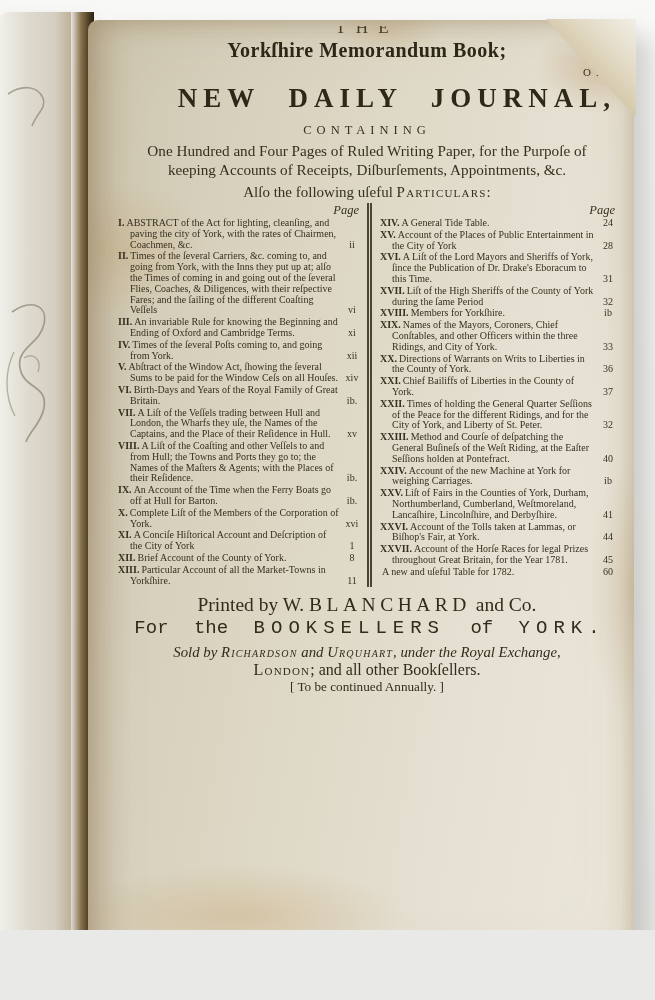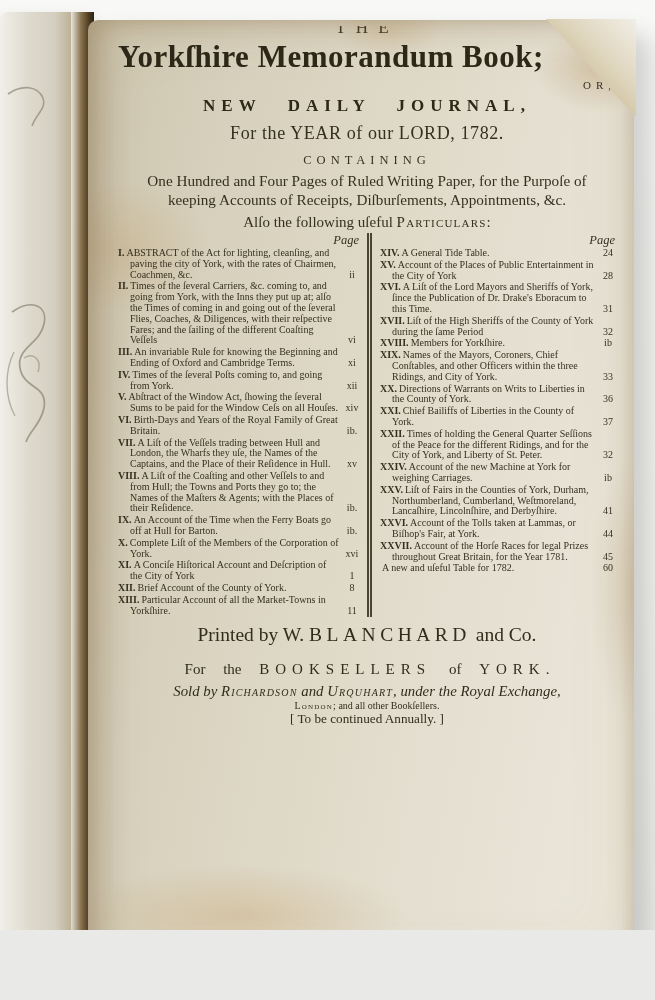--- a/index.html
+++ b/index.html
@@ -23,44 +23,44 @@
     box-shadow:16px 14px 24px rgba(0,0,0,.16),
       inset 0 0 70px rgba(140,110,60,.10),
       inset -8px 0 20px rgba(150,120,70,.16),
       inset 16px 0 28px rgba(90,60,20,.22),
       inset 0 -6px 14px rgba(120,95,55,.12);}
   .dogear{position:absolute;top:-1px;right:-2px;width:90px;height:98px;
     clip-path:polygon(100% 0,0 0,100% 100%);
     background:linear-gradient(225deg,#f1eee6 0%,#e0d7c0 35%,#cfc1a0 62%,rgba(205,190,158,0) 88%);}
   .half-title-wrap{height:12px;overflow:hidden;text-align:center;}
   .half-title{font-size:17px;letter-spacing:10px;margin-top:-8px;color:#453d2a;}
-  .title{font-size:31px;font-weight:700;margin:1px 0 0;
+  .title{font-size:20px;font-weight:700;text-align:center;margin:1px 0 0;
     color:#2d2717;letter-spacing:.5px;white-space:nowrap;}
   .or-line{text-align:right;font-size:11px;letter-spacing:5px;margin-top:4px;}
-  .subtitle{font-size:17px;font-weight:600;text-align:center;margin:5px 0 0;
+  .subtitle{font-size:27px;font-weight:600;text-align:right;margin:5px 0 0;
     letter-spacing:6px;word-spacing:16px;white-space:nowrap;color:#2e2818;}
   .year-line{text-align:center;font-size:18px;margin-top:7px;letter-spacing:.6px;}
   .containing{text-align:center;font-size:12.5px;letter-spacing:5px;margin-top:9px;}
   .containing-text{text-align:center;font-size:15.2px;line-height:1.25;margin:3px auto 0;width:97%;}
   .particulars{text-align:center;font-size:15px;margin-top:5px;}
   .spP{letter-spacing:2.5px;}
   .toc{display:flex;margin-top:2px;}
   .col{width:50%;box-sizing:border-box;}
   .col-left{padding-right:7px;}
   .col-right{border-left:5px double #4a4434;padding-left:8px;}
   .page-hdr{text-align:right;font-style:italic;font-size:12.5px;padding-right:1px;}
   .toc-item{display:flex;font-size:10px;line-height:1.08;margin-bottom:1px;}
   .toc-text{flex:1;padding-left:12px;text-indent:-12px;}
   .toc-num{font-weight:700;padding-right:2px;}
   .toc-page{align-self:flex-end;text-align:center;min-width:16px;margin-left:3px;}
   footer{text-align:center;margin-top:7px;color:#322c1c;}
   .imprint1{font-size:19.5px;}
-  .imprint2{font-size:15px;margin-top:15px;word-spacing:14px;}
+  .imprint2{font-size:19px;margin-top:1px;word-spacing:14px;font-family:Liberation Mono, monospace;}
   .imprint3{font-size:14.8px;margin-top:5px;font-style:italic;}
-  .imprint4{font-size:10px;}
+  .imprint4{font-size:16px;}
   .price{font-size:13.2px;margin-top:5px;}
   .continued{font-size:13.2px;}
   .sp1{letter-spacing:4.5px;}
   .sp2g{letter-spacing:6px;}
   .sc{font-variant:small-caps;letter-spacing:1.2px;}
 </style>
 </head>
 <body>
 
 <div class="photo">
@@ -76,21 +76,20 @@
   <div class="page">
     <div class="dogear"></div>
 
     <header>
       <div class="half-title-wrap">
         <div class="half-title">THE</div>
       </div>
       <h1 class="title">Yorkſhire Memorandum Book;</h1>
       <div class="or-line">OR,</div>
       <div class="subtitle">NEW DAILY JOURNAL,</div>
-      <div class="year-line">For the YEAR of our LORD, 1782.</div>
       <div class="containing">CONTAINING</div>
       <p class="containing-text">One Hundred and Four Pages of Ruled Writing Paper, for the Purpoſe of keeping Accounts of Receipts, Diſburſements, Appointments, &amp;c.</p>
       <div class="particulars">
         
       <span>Alſo the following uſeful </span><span class=" sc spP">Particulars</span><span>:</span></div>
     </header>
 
     <div class="toc">
       <div class="col col-left">
         <div class="page-hdr">Page</div>
@@ -204,20 +203,24 @@
             <div class="toc-item">
               <div class="toc-text"><span class="toc-num">XXI.</span><span>Chief Bailiffs of Liberties in the County of York.</span></div>
               <div class="toc-page">37</div>
             </div>
 
             <div class="toc-item">
               <div class="toc-text"><span class="toc-num">XXII.</span><span>Times of holding the General Quarter Seſſions of the Peace for the different Ridings, and for the City of York, and Liberty of St. Peter.</span></div>
               <div class="toc-page">32</div>
             </div>
 
+            <div class="toc-item">
+              <div class="toc-text"><span class="toc-num">XXIII.</span><span>Method and Courſe of deſpatching the General Buſineſs of the Weſt Riding, at the Eaſter Seſſions holden at Pontefract.</span></div>
+              <div class="toc-page">40</div>
+            </div>
 
             <div class="toc-item">
               <div class="toc-text"><span class="toc-num">XXIV.</span><span>Account of the new Machine at York for weighing Carriages.</span></div>
               <div class="toc-page">ib</div>
             </div>
 
             <div class="toc-item">
               <div class="toc-text"><span class="toc-num">XXV.</span><span>Liſt of Fairs in the Counties of York, Durham, Northumberland, Cumberland, Weſtmoreland, Lancaſhire, Lincolnſhire, and Derbyſhire.</span></div>
               <div class="toc-page">41</div>
             </div>

